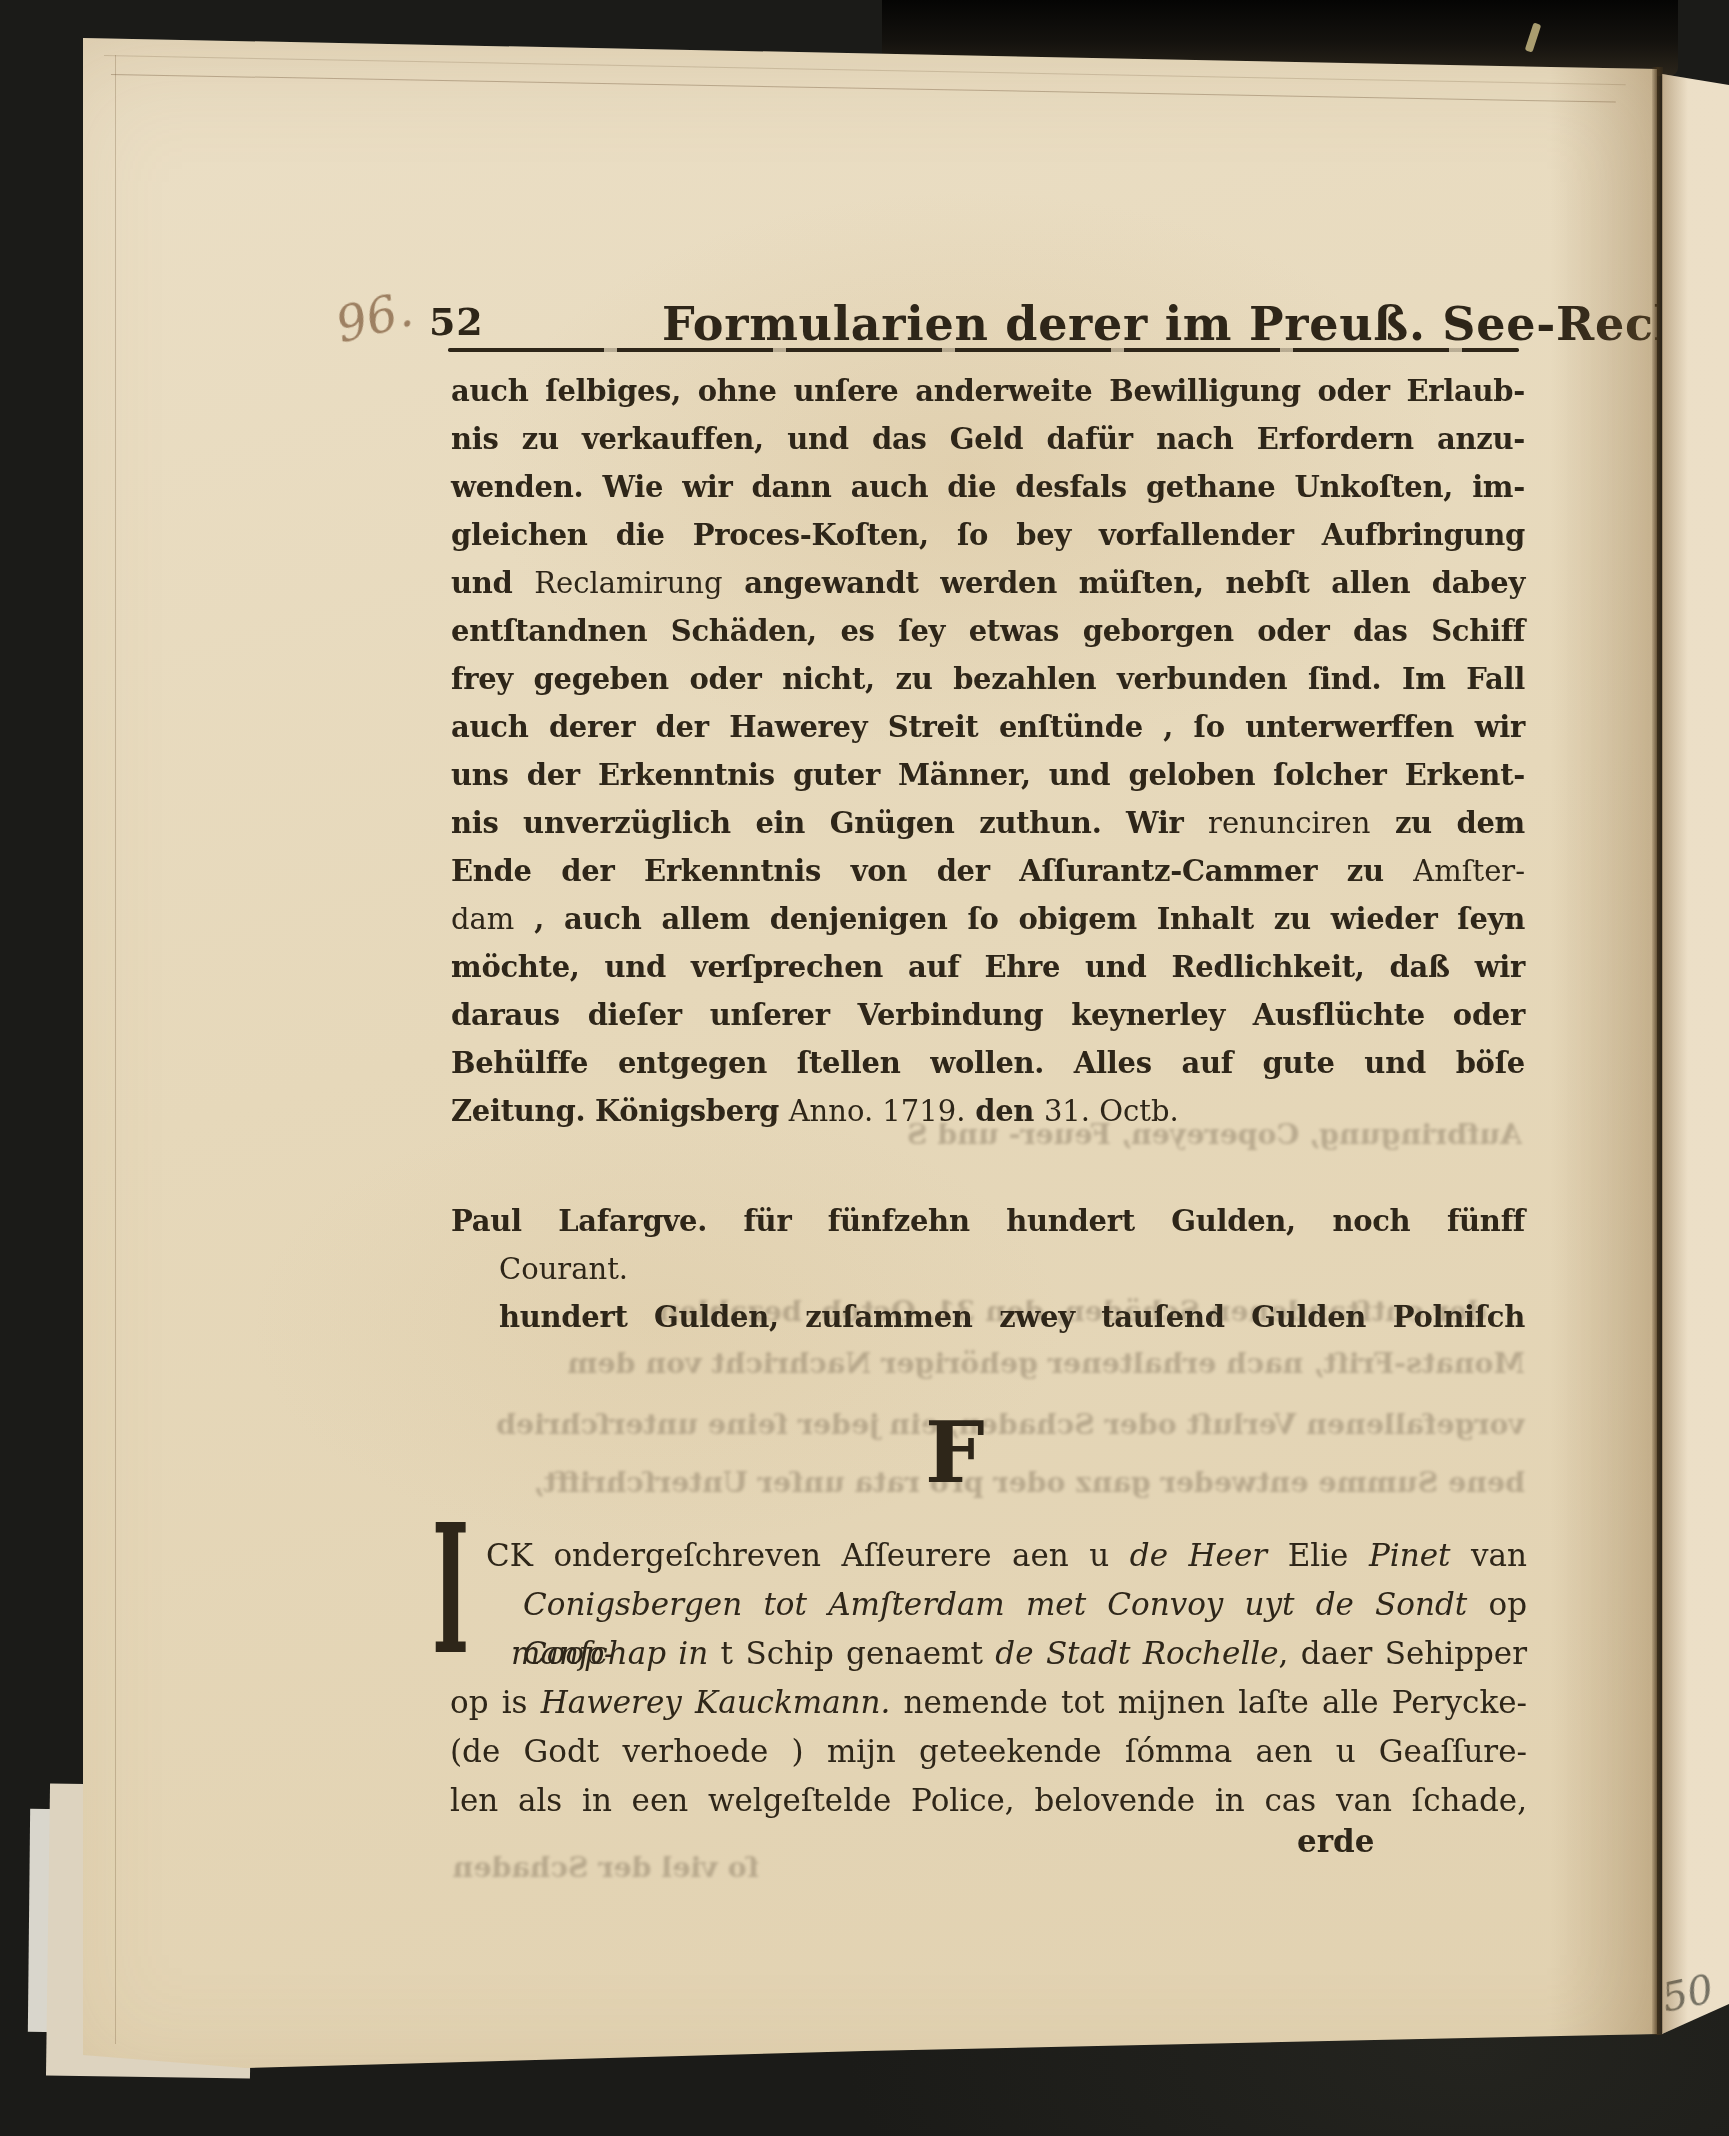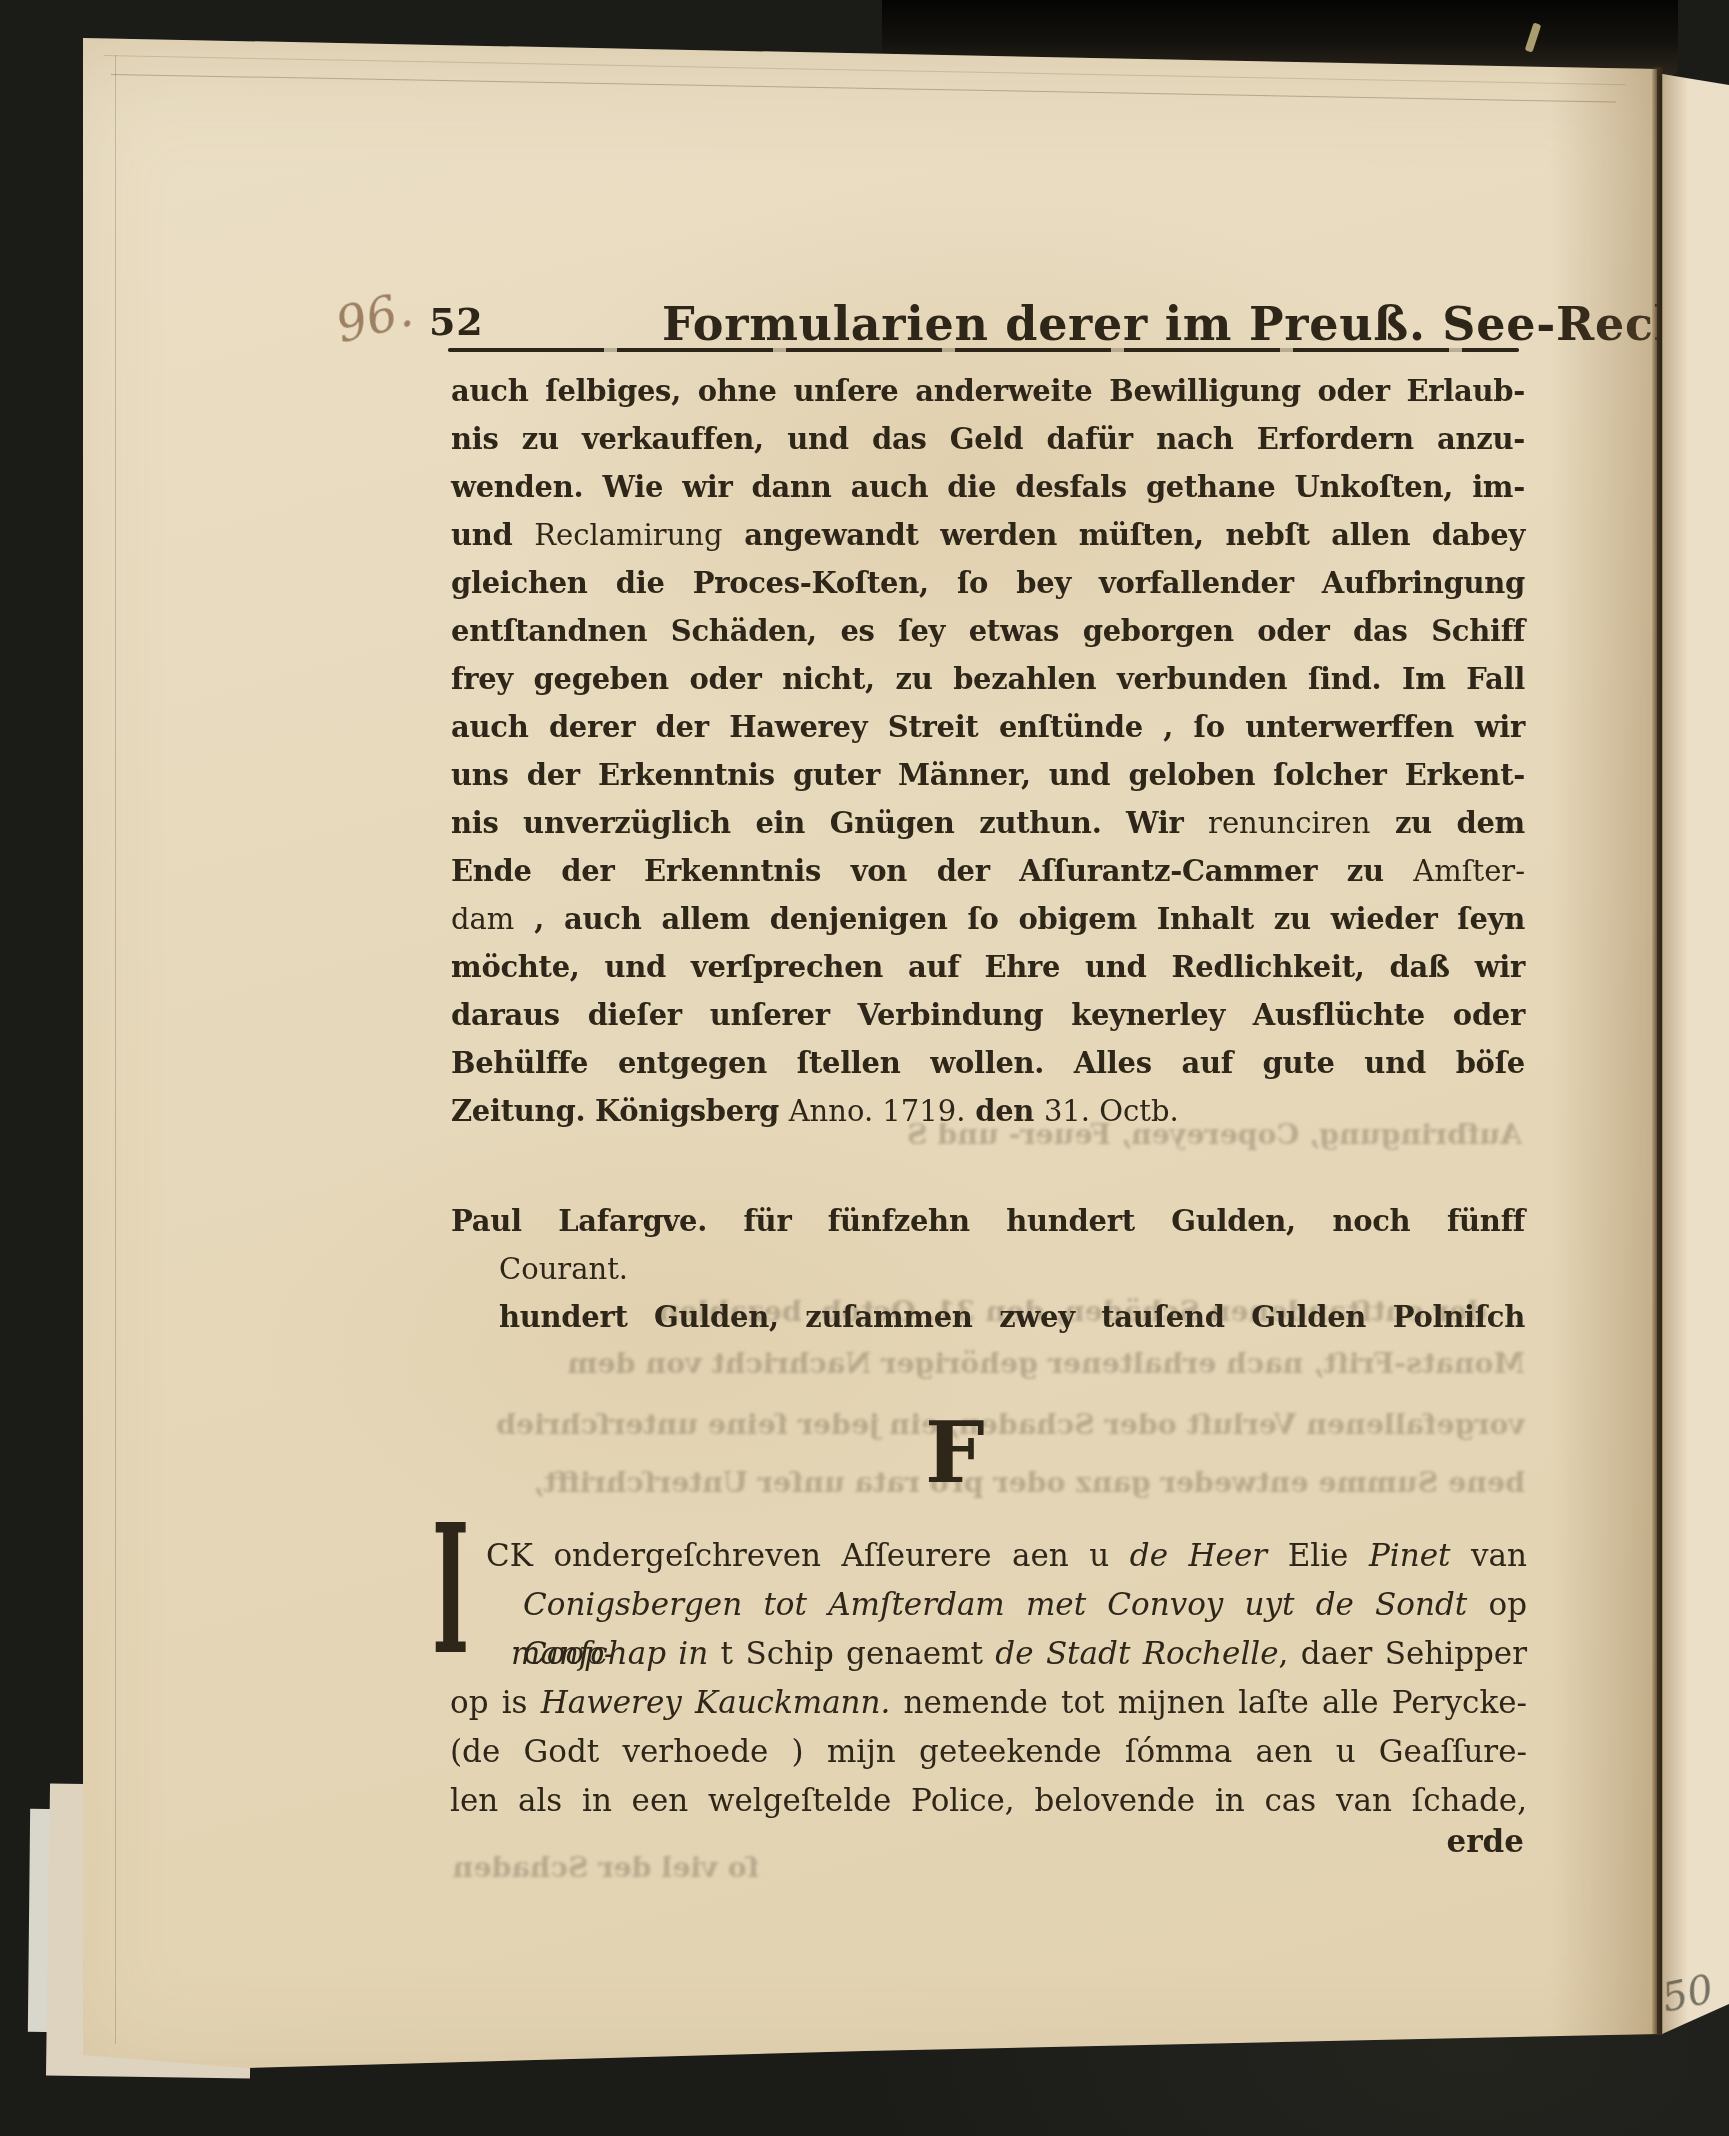--- a/index.html
+++ b/index.html
@@ -80,21 +80,21 @@
     line-height:1;}
 
   .drop-cap{position:absolute;left:432px;top:1518px;font-size:177px;font-weight:700;
     line-height:.82;transform:scaleX(.45);transform-origin:left top;}
   #dutch-lines{position:absolute;left:450px;top:1531px;width:1077px;font-size:31px;}
   .dline{height:49px;line-height:49px;text-align:justify;text-align-last:justify;
     box-sizing:border-box;}
   .dline.ln1{padding-left:36px;}
   .dline.ln2{padding-left:73px;}
   .dline.ln3{padding-left:61px;}
-  .catchword{position:absolute;left:1297px;top:1823px;width:227px;text-align:right;
+  .catchword{position:absolute;left:1297px;top:1823px;width:227px;
     font-size:31px;font-weight:700;}
 
   
   .ghost{position:absolute;font-size:28.5px;font-weight:700;color:#7d6e57;opacity:.42;
     filter:blur(1.7px);transform:scaleX(-1);white-space:nowrap;overflow:hidden;}
   .ghost:nth-child(1){top:1117px;left:908px;width:614px;}
   .ghost:nth-child(2){top:1294px;left:553px;width:934px;}
   .ghost:nth-child(3){top:1346px;left:448px;width:1077px;}
   .ghost:nth-child(4){top:1407px;left:448px;width:1077px;}
   .ghost:nth-child(5){top:1465px;left:448px;width:1077px;}
@@ -132,22 +132,22 @@
 
     <div class="hand-folio">96.</div>
     <div class="page-number">52</div>
     <div class="running-header">Formularien derer im Preuß. See-Recht</div>
     <div class="header-rule"></div>
 
     <div id="body-par">
         <div class="bline ln1"><span class="fr">auch ſelbiges, ohne unſere anderweite Bewilligung oder Erlaub-</span></div>
         <div class="bline ln2"><span class="fr">nis zu verkauffen,  und das Geld dafür nach Erfordern anzu-</span></div>
         <div class="bline ln3"><span class="fr">wenden.  Wie wir dann auch die desfals gethane Unkoſten, im-</span></div>
+        <div class="bline ln4"><span class="fr">gleichen die Proces-Koſten,  ſo bey vorfallender Aufbringung</span></div>
         <div class="bline ln5"><span class="fr">und </span><span class="an">Reclamirung</span><span class="fr"> angewandt werden müſten, nebſt allen dabey</span></div>
-        <div class="bline ln4"><span class="fr">gleichen die Proces-Koſten,  ſo bey vorfallender Aufbringung</span></div>
         <div class="bline ln6"><span class="fr">entſtandnen Schäden,  es ſey etwas geborgen oder das Schiff</span></div>
         <div class="bline ln7"><span class="fr">frey gegeben oder nicht, zu bezahlen verbunden ſind.  Im Fall</span></div>
         <div class="bline ln8"><span class="fr">auch derer der Hawerey Streit enſtünde ,  ſo unterwerffen wir</span></div>
         <div class="bline ln9"><span class="fr">uns der Erkenntnis guter Männer,  und geloben ſolcher Erkent-</span></div>
         <div class="bline ln10"><span class="fr">nis unverzüglich ein Gnügen zuthun.  Wir </span><span class="an">renunciren</span><span class="fr"> zu dem</span></div>
         <div class="bline ln11"><span class="fr">Ende der Erkenntnis von der Aſſurantz-Cammer zu </span><span class="an">Amſter-</span></div>
         <div class="bline ln12"><span class="an">dam</span><span class="fr"> ,  auch allem denjenigen ſo obigem Inhalt zu  wieder ſeyn</span></div>
         <div class="bline ln13"><span class="fr">möchte, und verſprechen auf Ehre und Redlichkeit,  daß wir</span></div>
         <div class="bline ln14"><span class="fr">daraus dieſer unſerer  Verbindung keynerley Ausflüchte oder</span></div>
         <div class="bline ln15"><span class="fr">Behülffe entgegen ſtellen wollen.  Alles auf gute und böſe</span></div>

